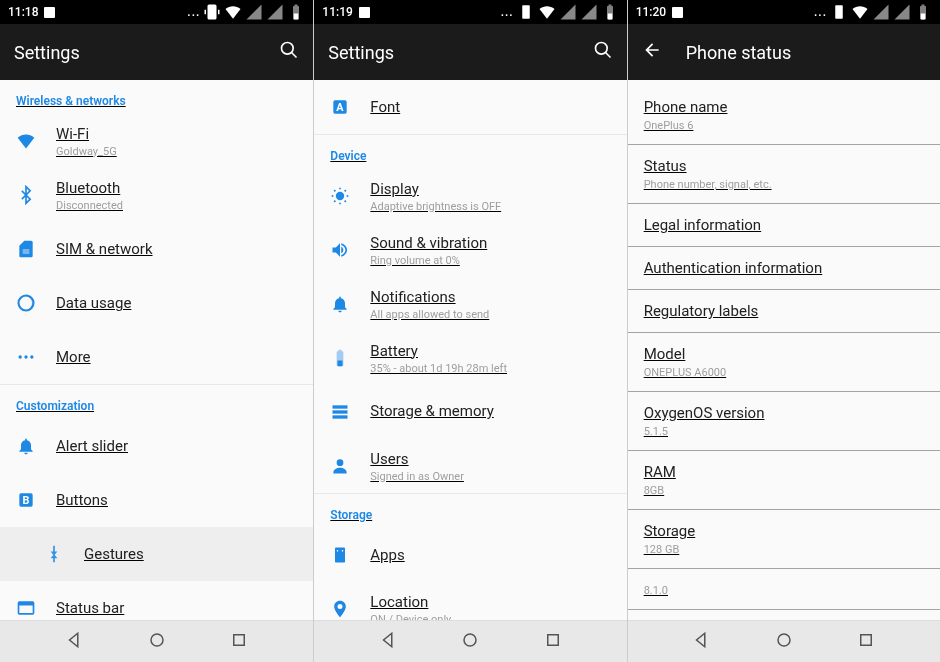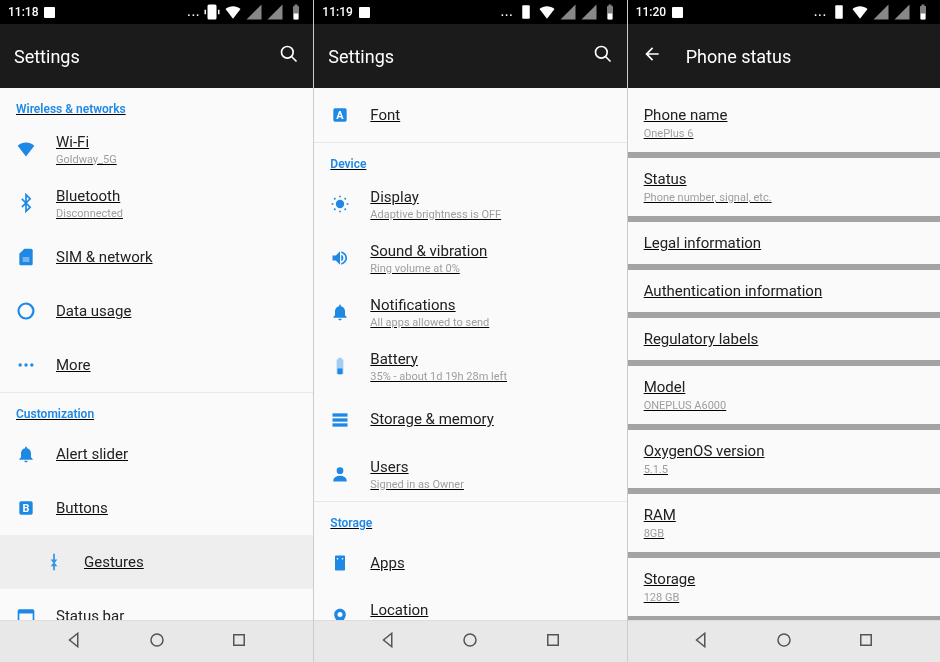--- a/index.html
+++ b/index.html
@@ -43,21 +43,21 @@
 .statusbar .right-icons {
   display: flex;
   align-items: center;
   gap: 3px;
   letter-spacing: 1px;
 }
 .right-icons svg { display: block; }
 
 
 .appbar {
-  height: 64px;
+  height: 56px;
   background: #1b1b1b;
   color: #fff;
   display: flex;
   align-items: center;
   padding: 0 14px;
 }
 .appbar .back { margin-right: 24px; cursor: pointer; }
 .appbar .title { font-size: 18px; font-weight: 400; flex: 1; }
 .appbar .search { cursor: pointer; }
 
@@ -90,21 +90,21 @@
   color: #1e88e5;
 }
 .list-item .texts { flex: 1; display: flex; flex-direction: column; justify-content: center; }
 .list-item .primary { font-size: 15px; color: #212121; }
 .list-item .secondary { font-size: 11px; color: #9e9e9e; margin-top: 2px; }
 .divider { height: 1px; background: #e8e8e8; }
 
 
 .status-row {
   padding: 12px 16px;
-  border-bottom: 6px solid #a3a3a3;
+  border-bottom: 1px solid #a3a3a3;
   cursor: pointer;
 }
 .status-row .primary { font-size: 15px; color: #212121; }
 .status-row .secondary { font-size: 11px; color: #9e9e9e; margin-top: 3px; }
 
 
 .navbar {
   height: 42px;
   background: #e8e8e8;
   display: flex;

